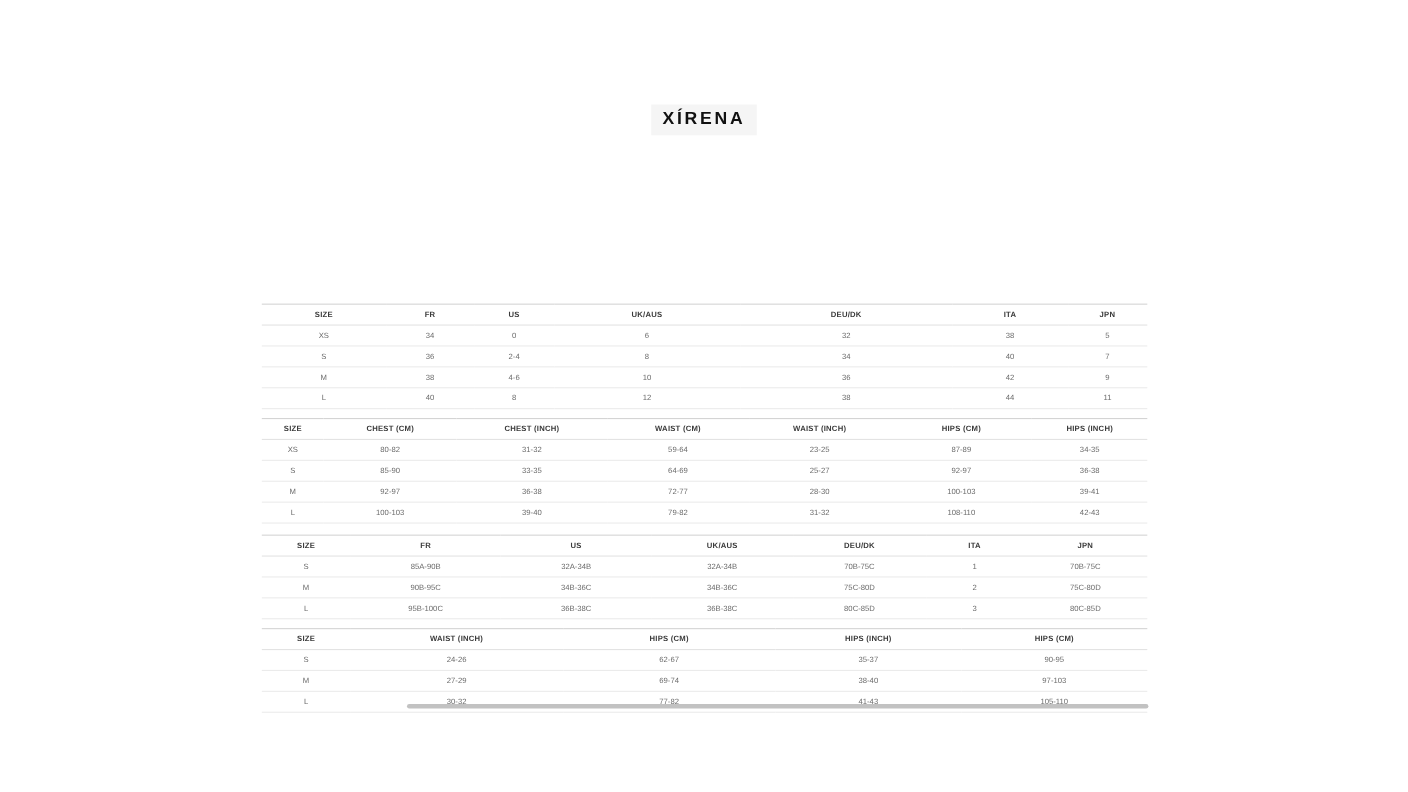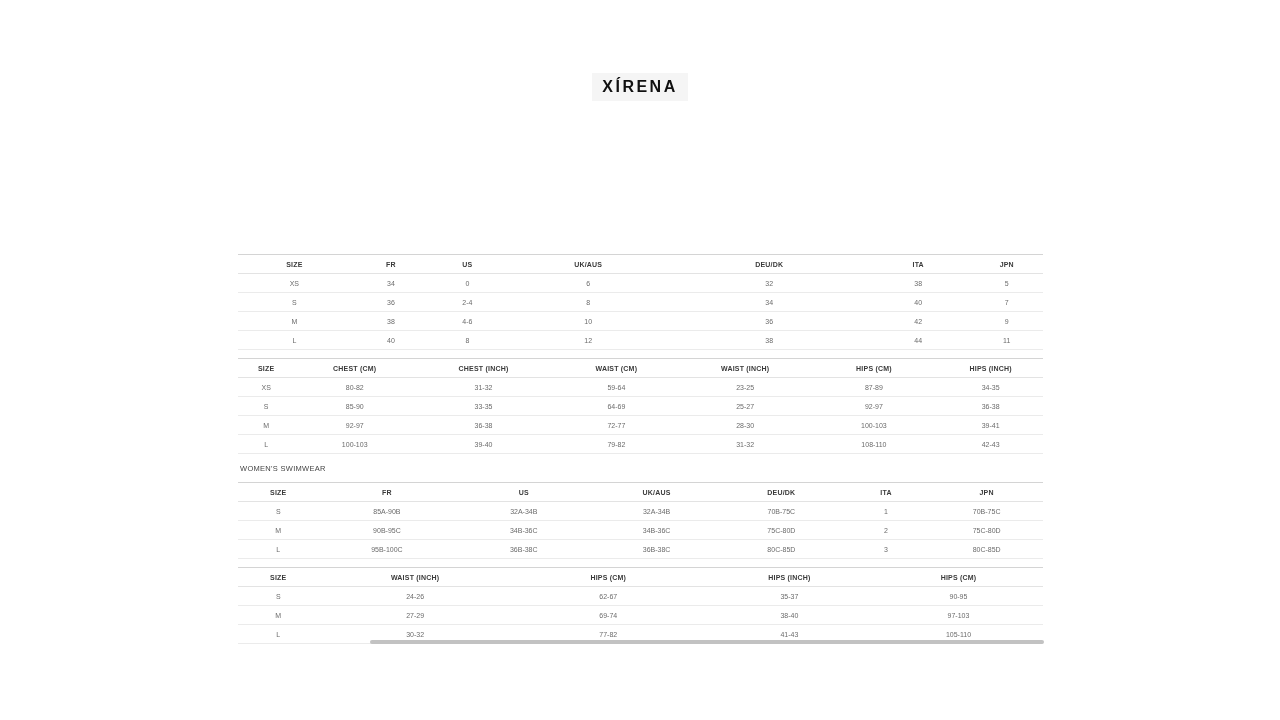--- a/index.html
+++ b/index.html
@@ -1,20 +1,20 @@
 <!DOCTYPE html>
 <html><head>
 <meta charset="utf-8">
 <style>
   html,body{margin:0;padding:0;}
   body{
     width:1280px;height:720px;background:#ffffff;position:relative;overflow:hidden;
     font-family:"Liberation Sans", sans-serif;
   }
-  .logo-wrap{display:flex;justify-content:center;padding-top:73px;}
+  .logo-wrap{display:flex;justify-content:center;padding-top:95px;}
   .logo{
     background:#f5f5f5;color:#111;
     font-size:16px;font-weight:bold;letter-spacing:2.5px;
     padding:6px 10px;line-height:16px;cursor:pointer;
   }
   .content{width:805px;margin:153px 0 0 238px;}
   .section-title{
     font-size:7.5px;line-height:9px;color:#454545;letter-spacing:0.3px;
     margin:0 0 9px 2px;
   }
@@ -159,21 +159,20 @@
             <td>79-82</td>
             <td>31-32</td>
             <td>108-110</td>
             <td>42-43</td>
           </tr>
         </tbody>
       </table>
   </section>
 
   <section class="section">
-    <div class="section-title">WOMEN'S SWIMWEAR</div>
     <table class="cols-c">
         <thead>
           <tr>
             <th>SIZE</th>
             <th>FR</th>
             <th>US</th>
             <th>UK/AUS</th>
             <th>DEU/DK</th>
             <th>ITA</th>
             <th>JPN</th>

